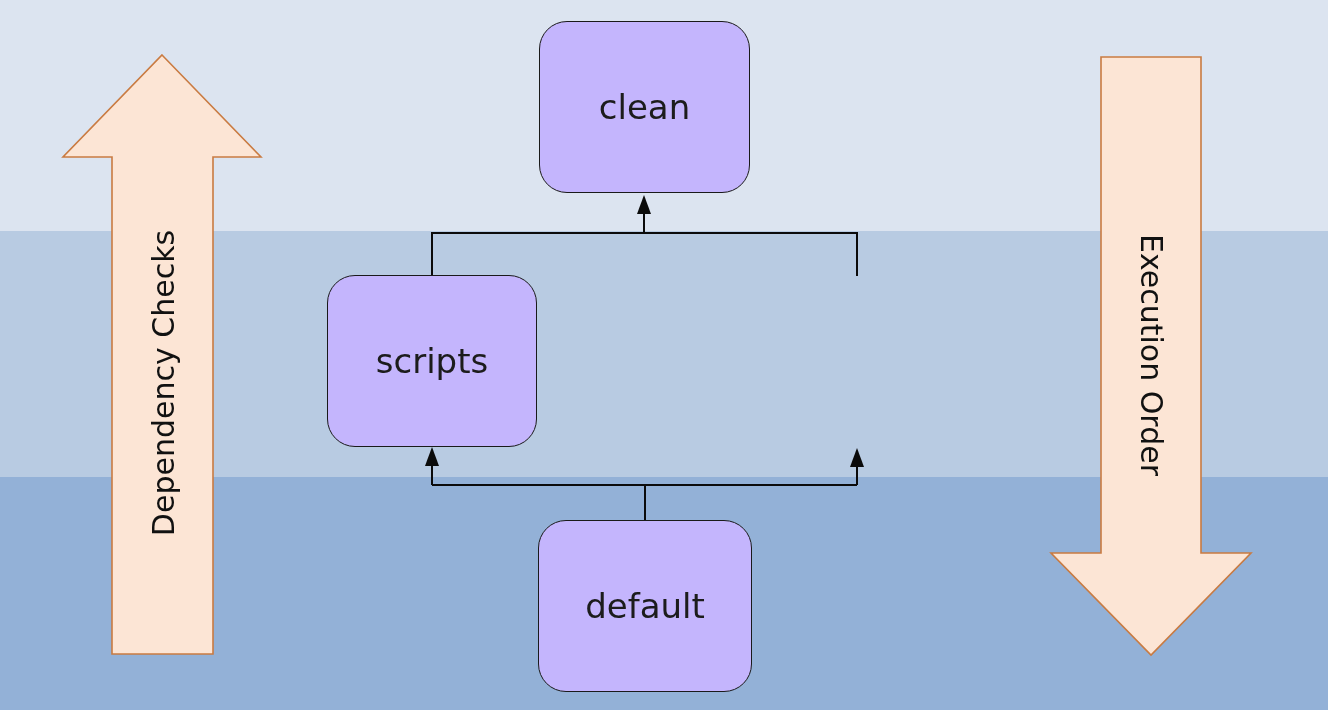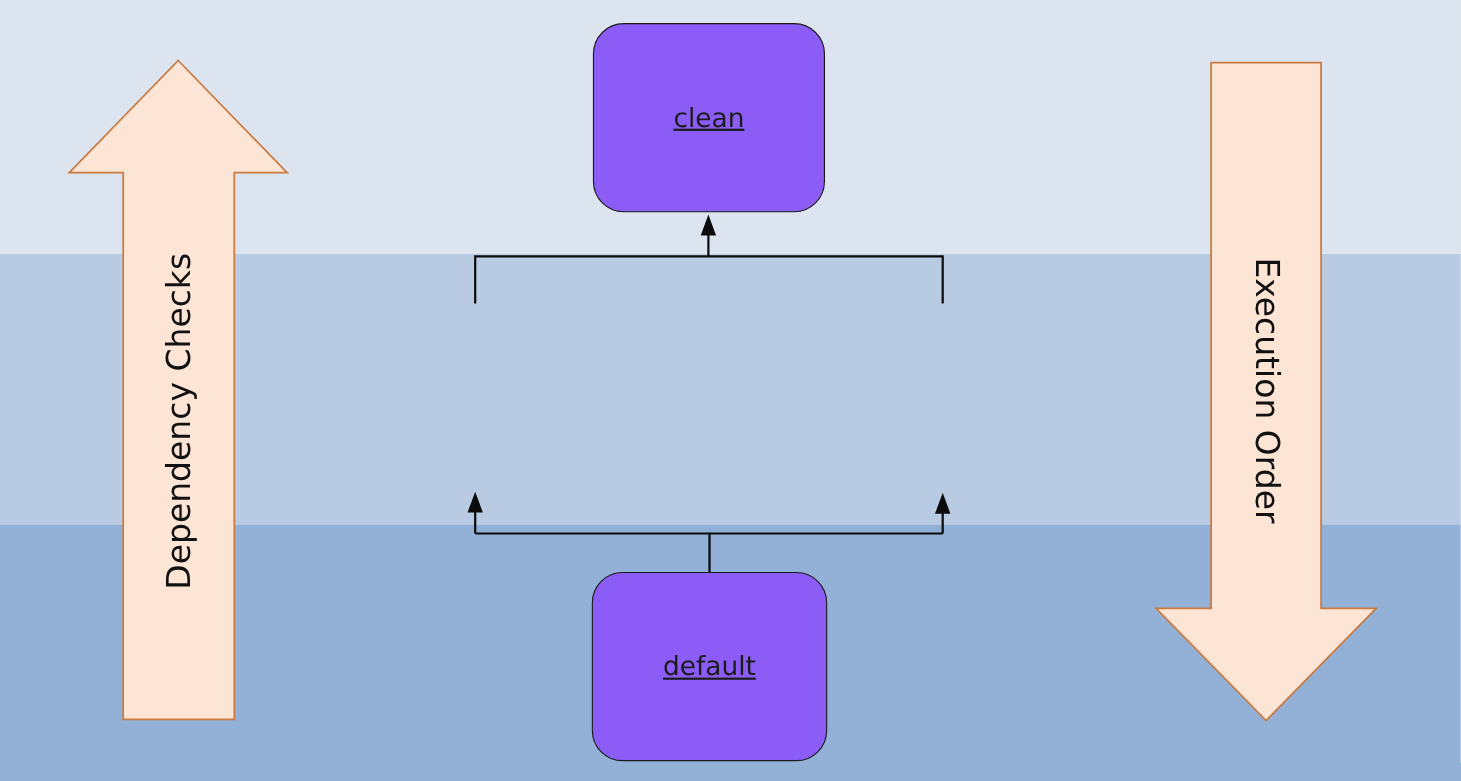--- a/index.html
+++ b/index.html
@@ -15,27 +15,26 @@
   .band-top{top:0;height:231px;background:#dce4f0;}
   .band-middle{top:231px;height:246px;background:#b8cbe2;}
   .band-bottom{top:477px;height:233px;background:#93b1d7;}
 
   
   .gfx{position:absolute;left:0;top:0;width:1328px;height:710px;}
 
   
   .node{
     position:absolute;
-    background:#8b5cf6;
+    background:#c4b5fd;
     border:1.5px solid #1a1a1a;
     border-radius:28px;
     display:flex;align-items:center;justify-content:center;
-    font-size:24px;color:#1c1c1c;
+    font-size:34px;color:#1c1c1c;
     box-sizing:border-box;
-    text-decoration:underline;
   }
   .node-clean  {left:539px;top:21px; width:211px;height:172px;}
   .node-scripts{left:327px;top:275px;width:210px;height:172px;}
   .node-styles {left:752px;top:275px;width:213px;height:173px;}
   .node-default{left:538px;top:520px;width:214px;height:172px;align-items:center;}
 
   
   .arrow-label{
     position:absolute;
     font-size:30px;color:#111111;
@@ -69,20 +68,23 @@
     <polygon points="644,195 637,214 651,214" fill="#0b0b0b"></polygon>
 
     <path d="M645,521 L645,485 M432,485 L857,485 M432,485 L432,452 M857,485 L857,453" fill="none" stroke="#0b0b0b" stroke-width="2"></path>
     <polygon points="432,447 425,466 439,466" fill="#0b0b0b"></polygon>
     <polygon points="857,448 850,467 864,467" fill="#0b0b0b"></polygon>
   </svg>
 
   <div class="node node-clean">
     <span>clean</span>
   </div>
+  <div class="node node-scripts">
+    <span>scripts</span>
+  </div>
   <div class="node node-default">
     <span>default</span>
   </div>
 
   <div class="arrow-label arrow-label-left">Dependency Checks</div>
   <div class="arrow-label arrow-label-right">Execution Order</div>
 
 </div>
 
 </body></html>

